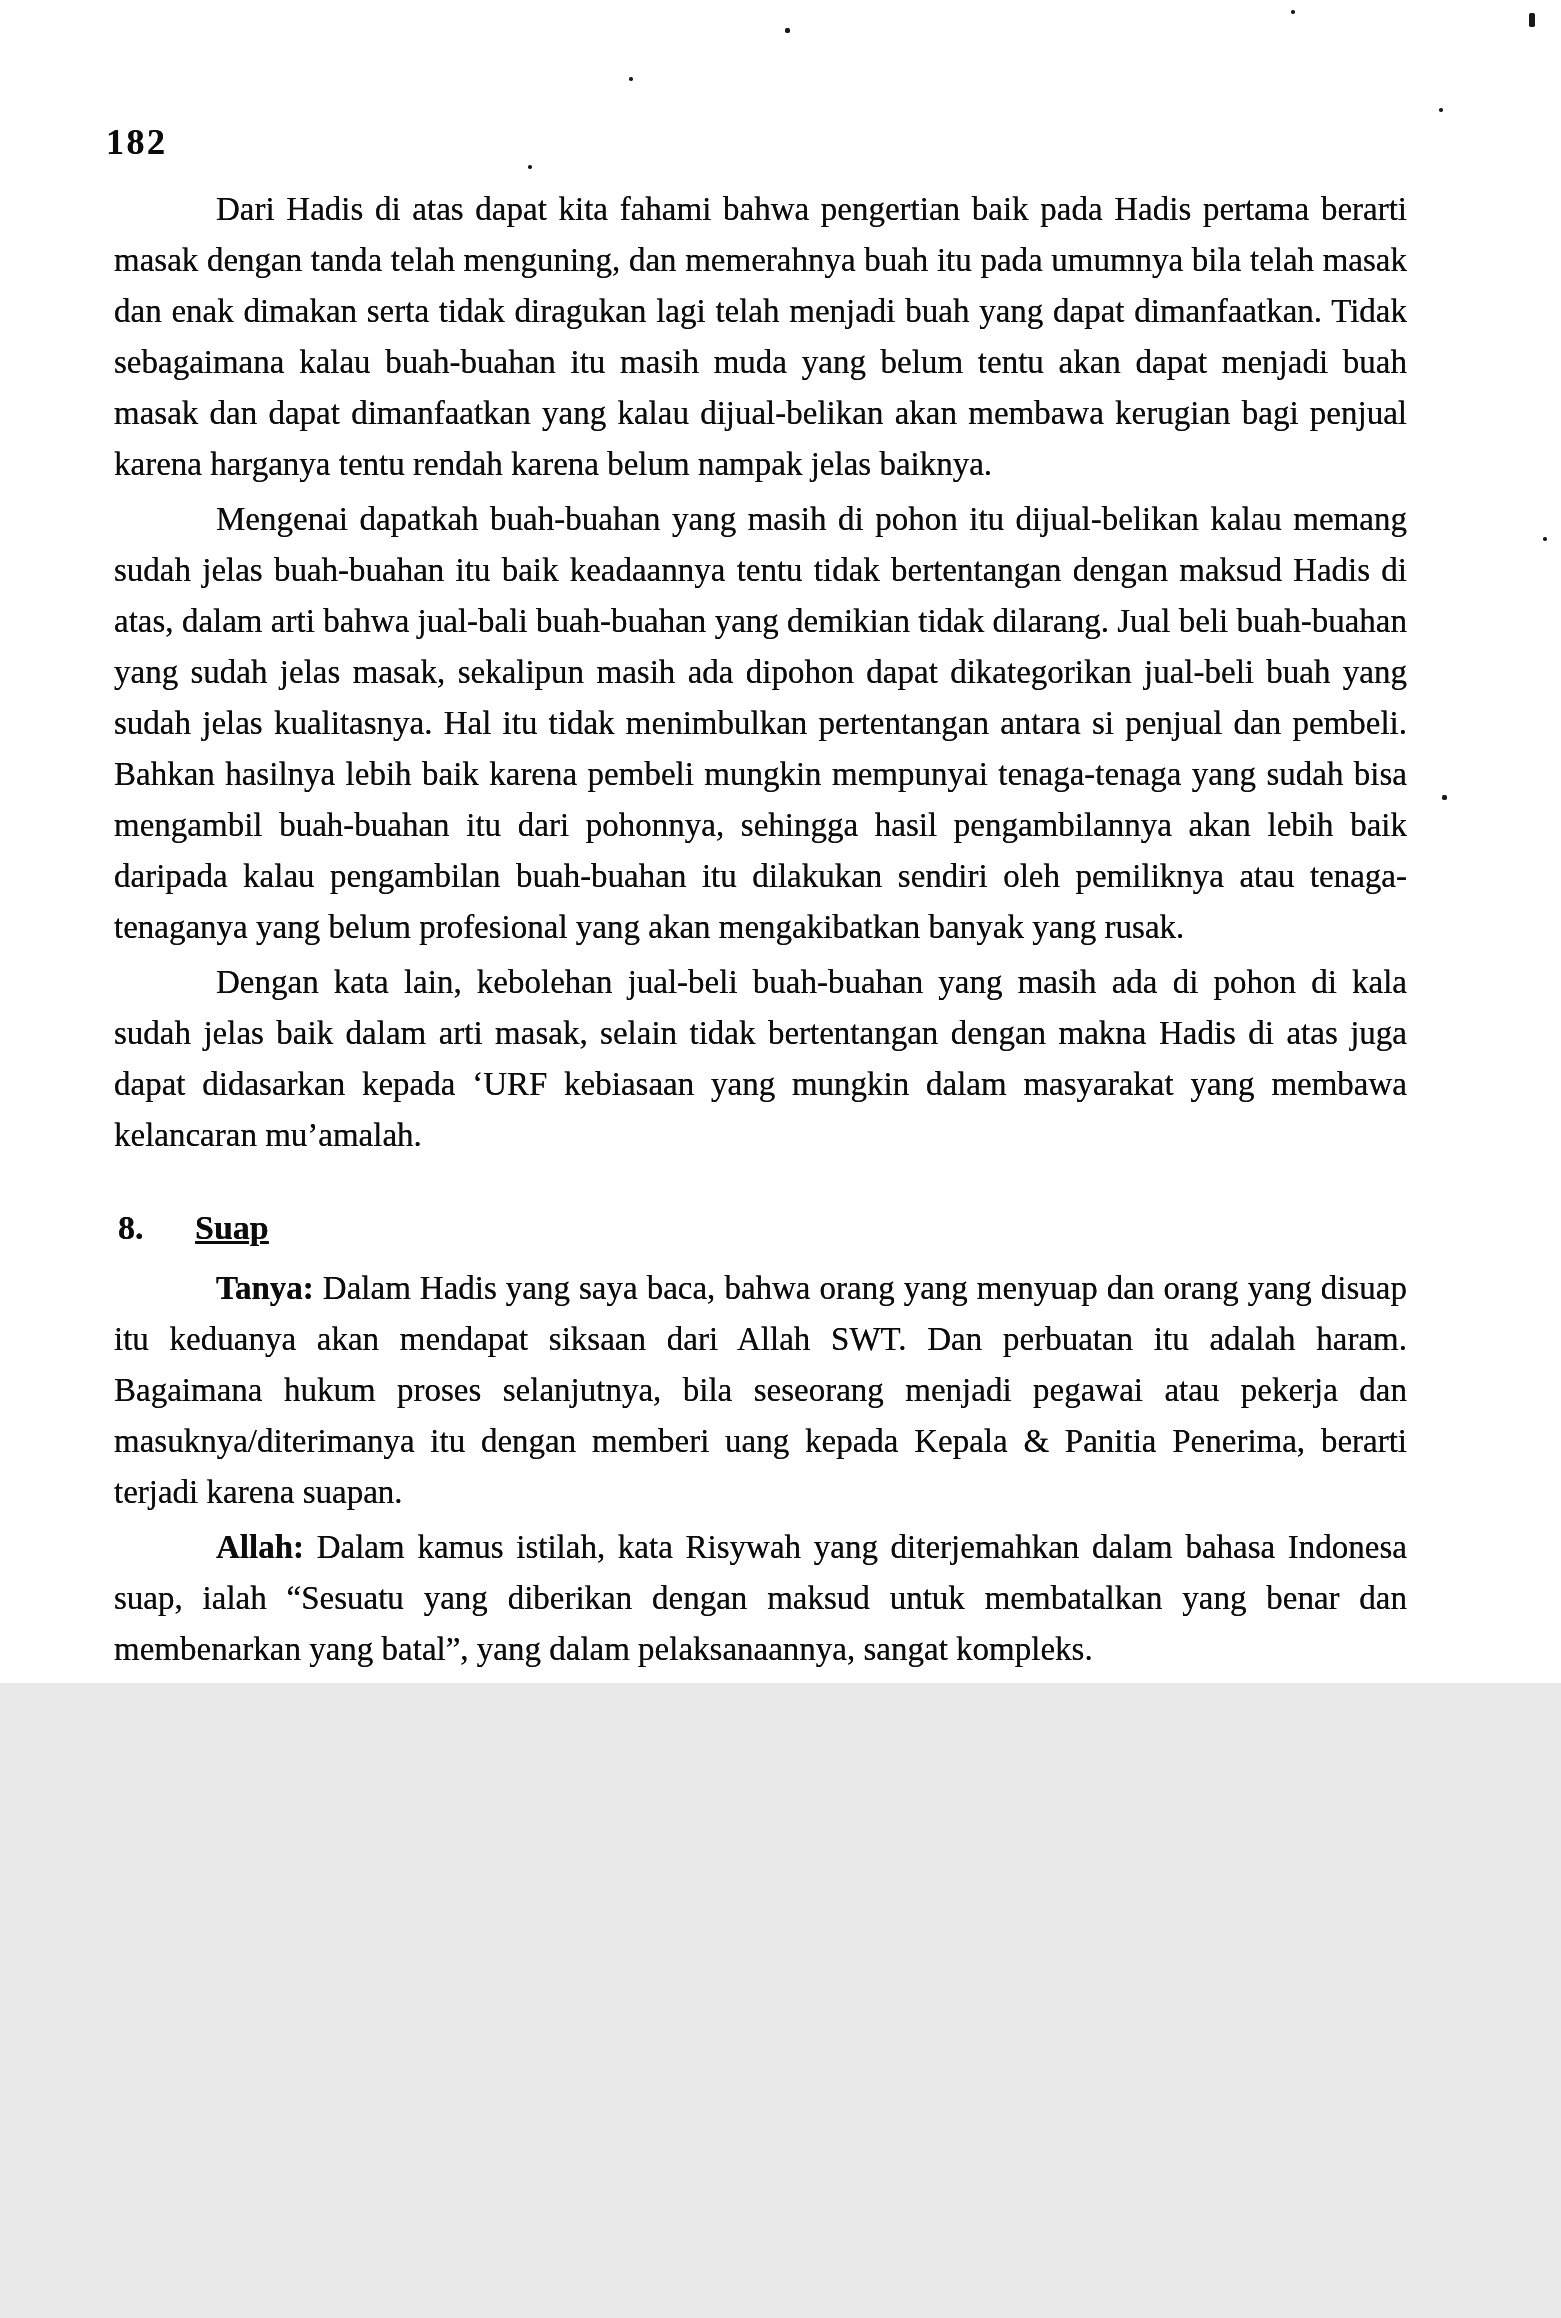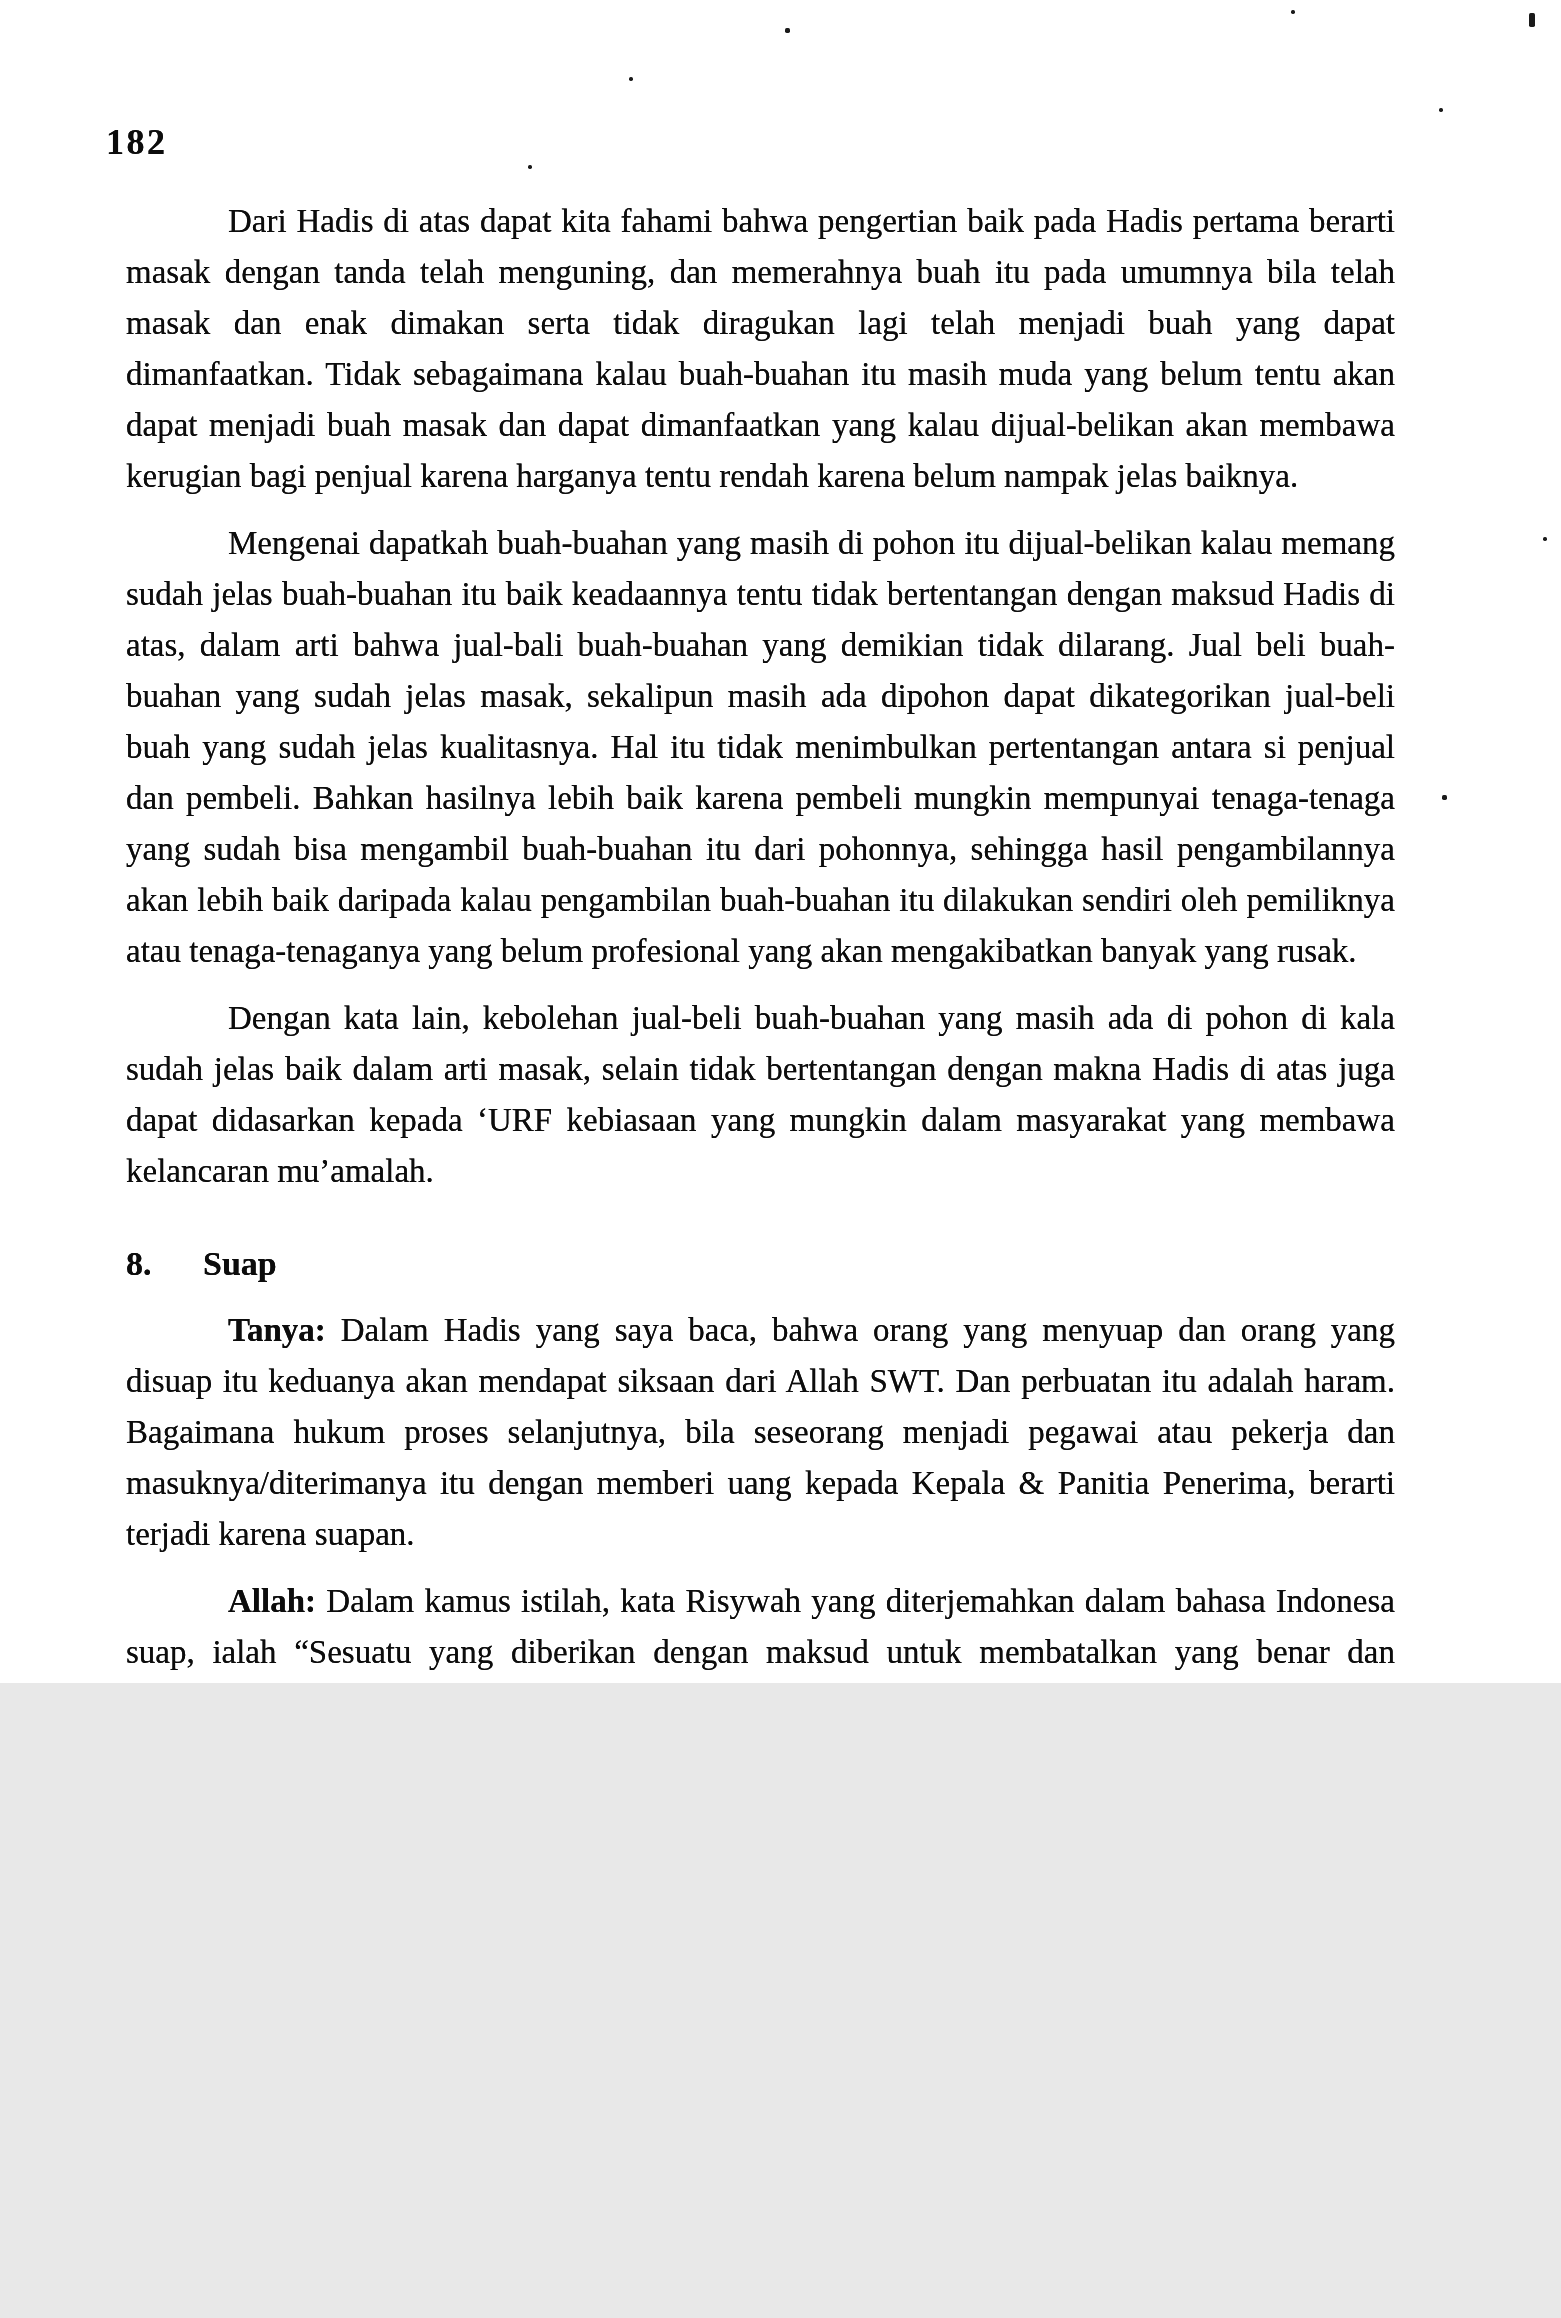--- a/index.html
+++ b/index.html
@@ -24,29 +24,30 @@
   .content {
     position: absolute;
     left: 110px;
     top: 180px;
     width: 1301px;
     font-size: 33px;
     line-height: 51px;
     text-align: justify;
   }
   .para {
-    margin: 16px;
+    margin: 4px;
     text-indent: 102px;
   }
   .section-heading {
-    margin: 41px 0 10px 16px;
+    margin: 41px 0 10px 8px;
     font-size: 34px;
     font-weight: bold;
     text-indent: 0;
     text-align: left;
+    text-decoration: underline;
   }
   .section-heading .num {
     display: inline-block;
     width: 77px;
   }
   .lead { font-weight: bold; }
   .ital { font-style: italic; }
   .speck {
     position: absolute;
     background: #1a1a1a;

